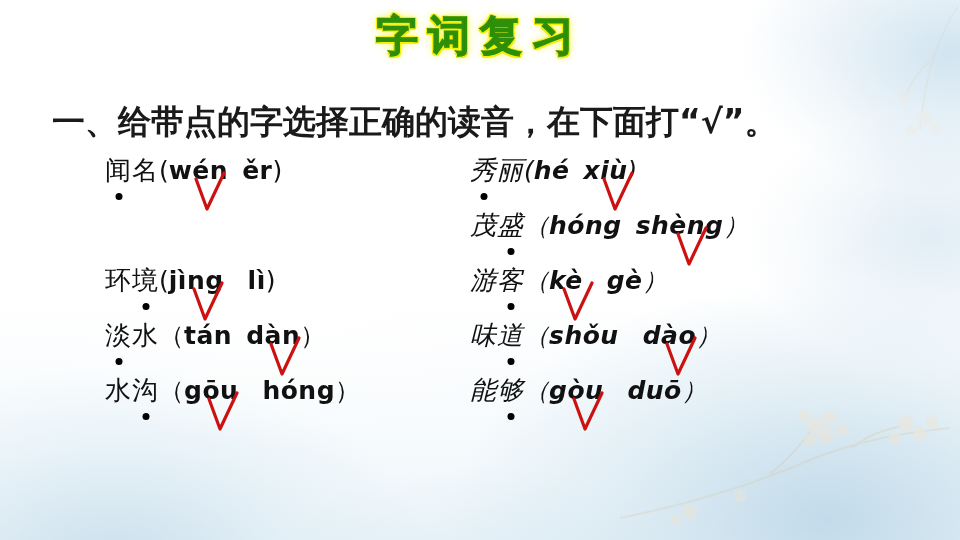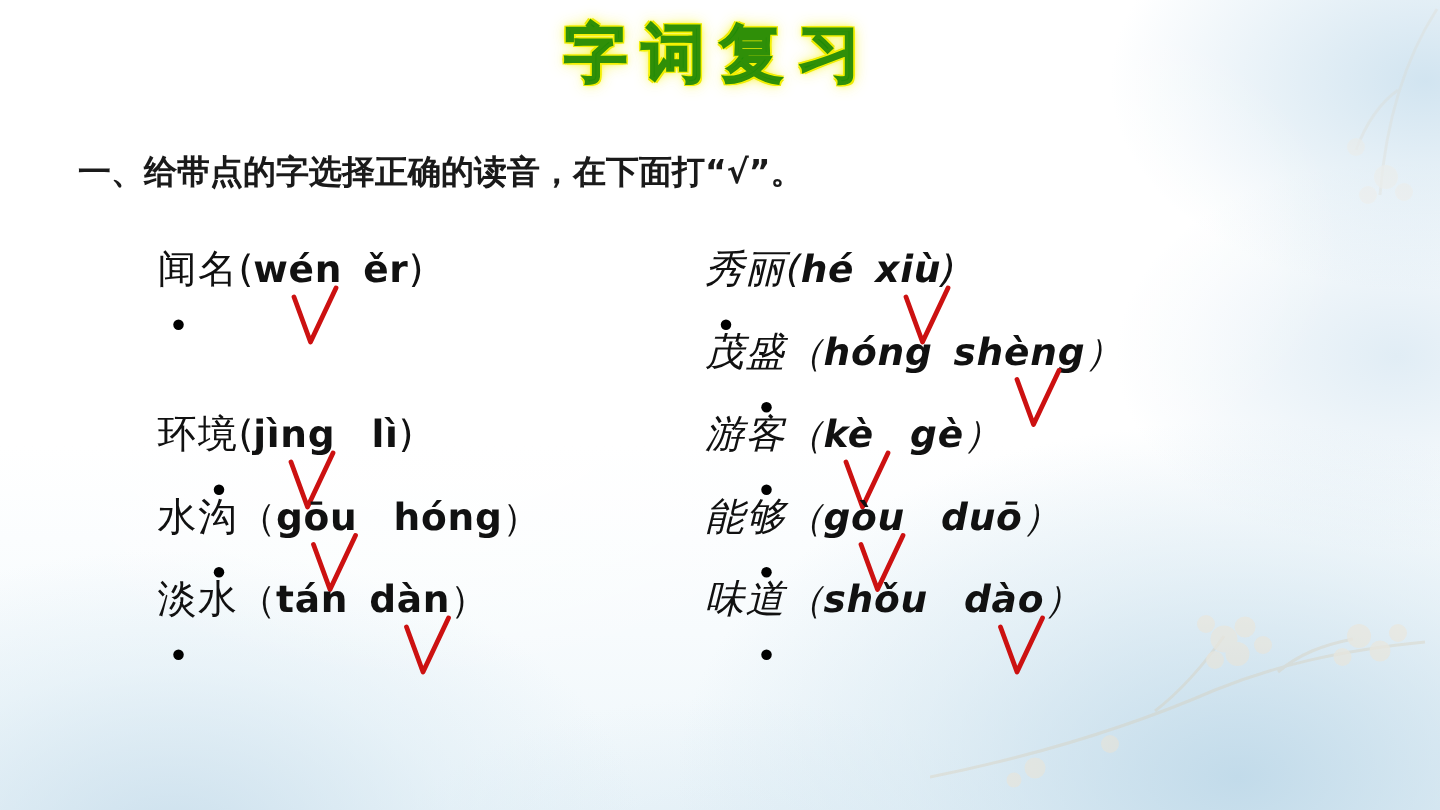--- a/index.html
+++ b/index.html
@@ -78,21 +78,21 @@
       -1.5px -1.5px 0 #eae600,
       0 0 10px rgba(247,243,0,.85);
   }
 
   
   .heading {
     position: absolute;
     top: 100px;
     left: 52px;
     font-family: "DejaVu Sans", sans-serif;
-    font-size: 22px;
+    font-size: 33px;
     font-weight: bold;
     color: #1a1a1a;
     letter-spacing: 0px;
     white-space: nowrap;
   }
 
   
   .grid {
     position: absolute;
     top: 152px;
@@ -102,21 +102,21 @@
   .qrow {
     position: relative;
     height: 55px;
   }
   .qcell {
     position: absolute;
     top: 0;
     white-space: nowrap;
     font-size: 25px;
     color: #111111;
-    line-height: 56px;
+    line-height: 36px;
   }
   .qcell.left  { left: 105px; }
   .qcell.right { left: 470px; font-style: italic; }
 
   .hanzi {
     font-family: "DejaVu Sans", sans-serif;
     font-size: 26px;
     position: relative;
     letter-spacing: 1px;
   }
@@ -243,38 +243,38 @@
                 <path d="M2 0 L13 30 L30 -6" fill="none" stroke="#cc1111" stroke-width="3.2" stroke-linecap="round" stroke-linejoin="round"></path>
               </svg>
             </span></span><span class="gap-m"></span><span class="pin">gè</span><span class="paren">）</span></div>
         <div class="qcell left"><span class="hanzi"><span class="ch">环</span><span class="ch dot">境</span></span><span class="paren">(</span><span class="pin">jìng<span class="check">
               <svg width="34" height="36" viewBox="0 0 34 36">
                 <path d="M2 0 L13 30 L30 -6" fill="none" stroke="#cc1111" stroke-width="3.2" stroke-linecap="round" stroke-linejoin="round"></path>
               </svg>
             </span></span><span class="gap-m"></span><span class="pin">lì</span><span class="paren">)</span></div>
       </div>
       <div class="qrow">
+        <div class="qcell left"><span class="hanzi"><span class="ch dot">淡</span><span class="ch">水</span></span><span class="paren">（</span><span class="pin">tán</span><span class="gap-s"></span><span class="pin">dàn<span class="check">
+              <svg width="34" height="36" viewBox="0 0 34 36">
+                <path d="M2 0 L13 30 L30 -6" fill="none" stroke="#cc1111" stroke-width="3.2" stroke-linecap="round" stroke-linejoin="round"></path>
+              </svg>
+            </span></span><span class="paren">）</span></div>
+        <div class="qcell right"><span class="hanzi"><span class="ch">味</span><span class="ch dot">道</span></span><span class="paren">（</span><span class="pin">shǒu</span><span class="gap-m"></span><span class="pin">dào<span class="check">
+              <svg width="34" height="36" viewBox="0 0 34 36">
+                <path d="M2 0 L13 30 L30 -6" fill="none" stroke="#cc1111" stroke-width="3.2" stroke-linecap="round" stroke-linejoin="round"></path>
+              </svg>
+            </span></span><span class="paren">）</span></div>
+      </div>
+      <div class="qrow">
         <div class="qcell left"><span class="hanzi"><span class="ch">水</span><span class="ch dot">沟</span></span><span class="paren">（</span><span class="pin">gōu<span class="check">
               <svg width="34" height="36" viewBox="0 0 34 36">
                 <path d="M2 0 L13 30 L30 -6" fill="none" stroke="#cc1111" stroke-width="3.2" stroke-linecap="round" stroke-linejoin="round"></path>
               </svg>
             </span></span><span class="gap-m"></span><span class="pin">hóng</span><span class="paren">）</span></div>
         <div class="qcell right"><span class="hanzi"><span class="ch">能</span><span class="ch dot">够</span></span><span class="paren">（</span><span class="pin">gòu<span class="check">
               <svg width="34" height="36" viewBox="0 0 34 36">
                 <path d="M2 0 L13 30 L30 -6" fill="none" stroke="#cc1111" stroke-width="3.2" stroke-linecap="round" stroke-linejoin="round"></path>
               </svg>
             </span></span><span class="gap-m"></span><span class="pin">duō</span><span class="paren">）</span></div>
       </div>
-      <div class="qrow">
-        <div class="qcell left"><span class="hanzi"><span class="ch dot">淡</span><span class="ch">水</span></span><span class="paren">（</span><span class="pin">tán</span><span class="gap-s"></span><span class="pin">dàn<span class="check">
-              <svg width="34" height="36" viewBox="0 0 34 36">
-                <path d="M2 0 L13 30 L30 -6" fill="none" stroke="#cc1111" stroke-width="3.2" stroke-linecap="round" stroke-linejoin="round"></path>
-              </svg>
-            </span></span><span class="paren">）</span></div>
-        <div class="qcell right"><span class="hanzi"><span class="ch">味</span><span class="ch dot">道</span></span><span class="paren">（</span><span class="pin">shǒu</span><span class="gap-m"></span><span class="pin">dào<span class="check">
-              <svg width="34" height="36" viewBox="0 0 34 36">
-                <path d="M2 0 L13 30 L30 -6" fill="none" stroke="#cc1111" stroke-width="3.2" stroke-linecap="round" stroke-linejoin="round"></path>
-              </svg>
-            </span></span><span class="paren">）</span></div>
-      </div>
     </div>
 
 </div>
 
 </body></html>

